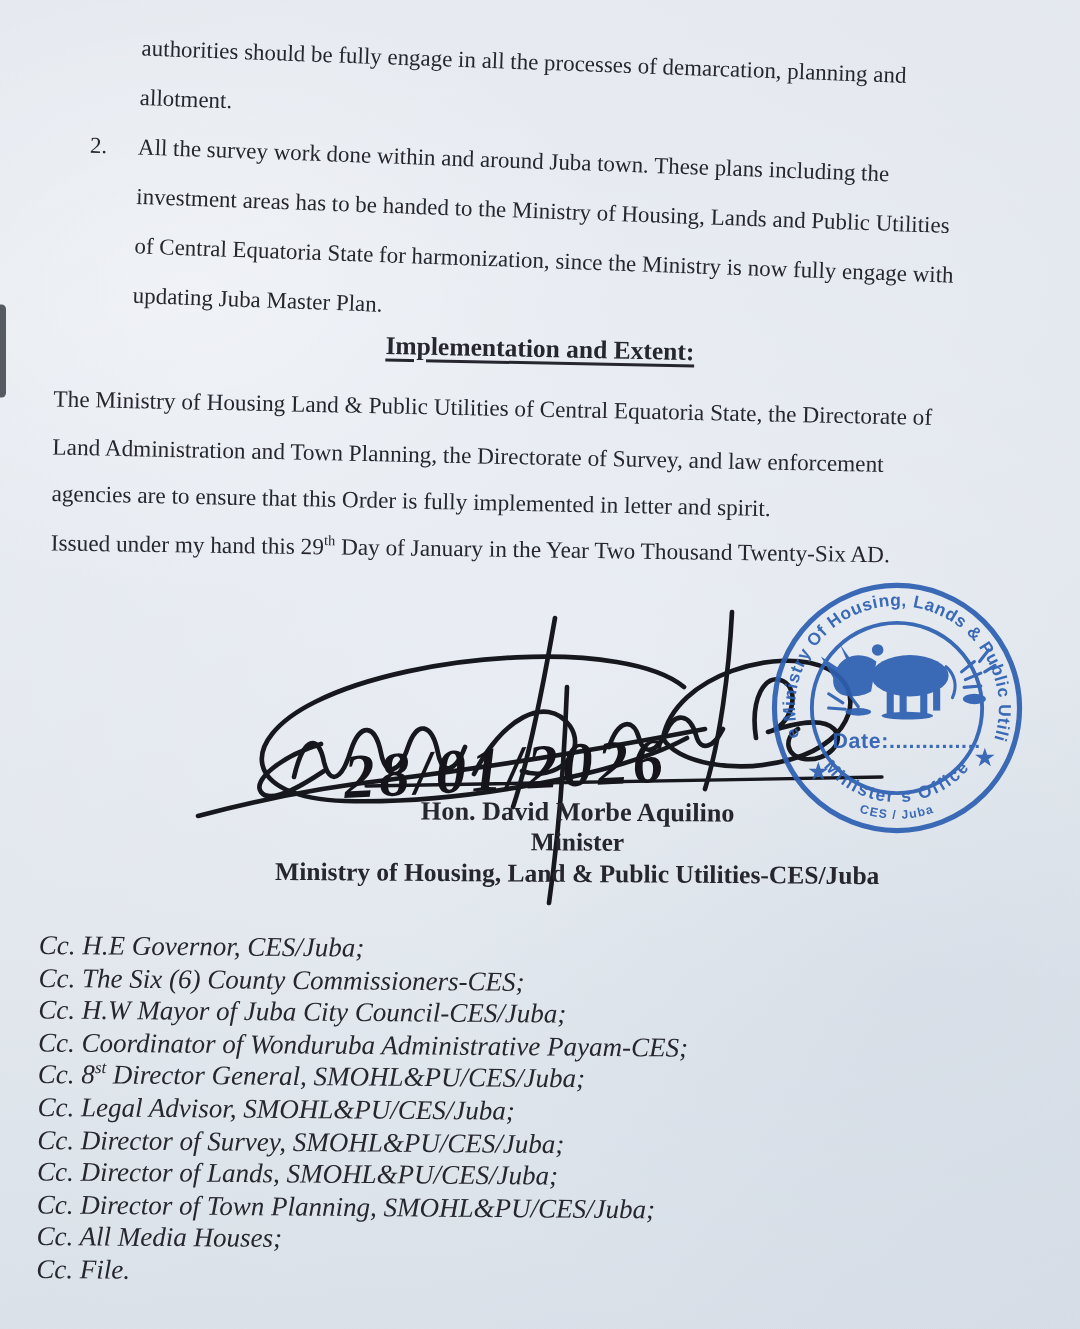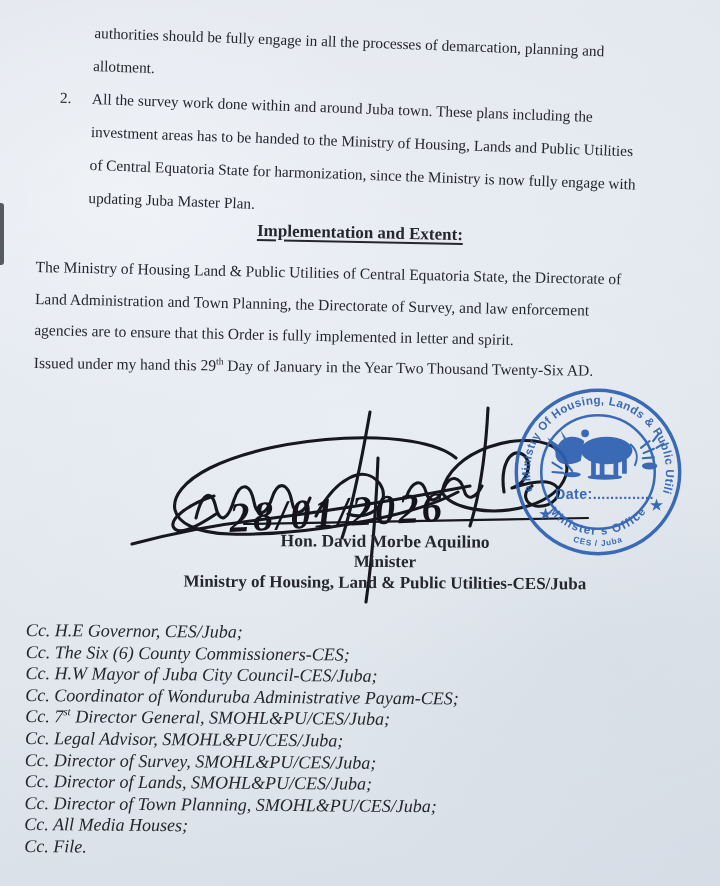--- a/index.html
+++ b/index.html
@@ -140,21 +140,21 @@
     <div class="sig-name">Hon. David Morbe Aquilino</div>
     <div class="sig-title">Minister</div>
     <div class="sig-org">Ministry of Housing, Land &amp; Public Utilities-CES/Juba</div>
   </div>
 
   <ul class="cc">
     <li>Cc. H.E Governor, CES/Juba;</li>
     <li>Cc. The Six (6) County Commissioners-CES;</li>
     <li>Cc. H.W Mayor of Juba City Council-CES/Juba;</li>
     <li>Cc. Coordinator of Wonduruba Administrative Payam-CES;</li>
-    <li><span>Cc. 7</span><sup class="sup">st</sup><span> Director General, SMOHL&amp;PU/CES/Juba;</span></li>
+    <li><span>Cc. 8</span><sup class="sup">st</sup><span> Director General, SMOHL&amp;PU/CES/Juba;</span></li>
     <li>Cc. Legal Advisor, SMOHL&amp;PU/CES/Juba;</li>
     <li>Cc. Director of Survey, SMOHL&amp;PU/CES/Juba;</li>
     <li>Cc. Director of Lands, SMOHL&amp;PU/CES/Juba;</li>
     <li>Cc. Director of Town Planning, SMOHL&amp;PU/CES/Juba;</li>
     <li>Cc. All Media Houses;</li>
     <li>Cc. File.</li>
   </ul>
 </div>
 
 </body></html>

